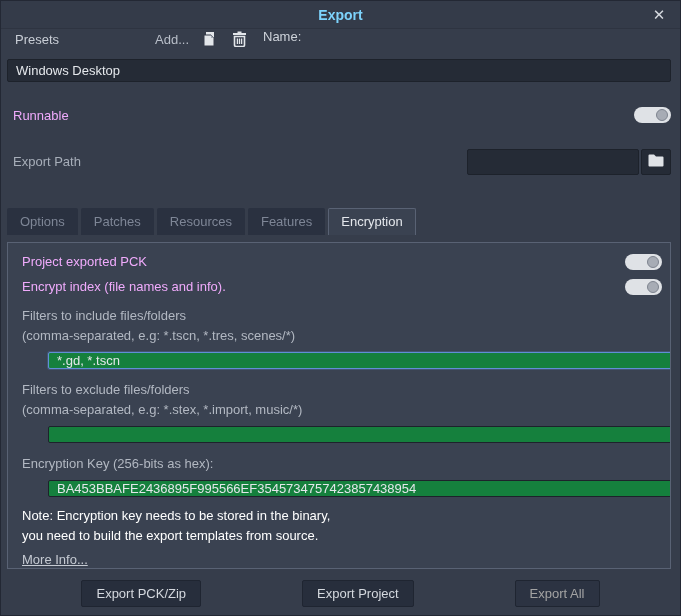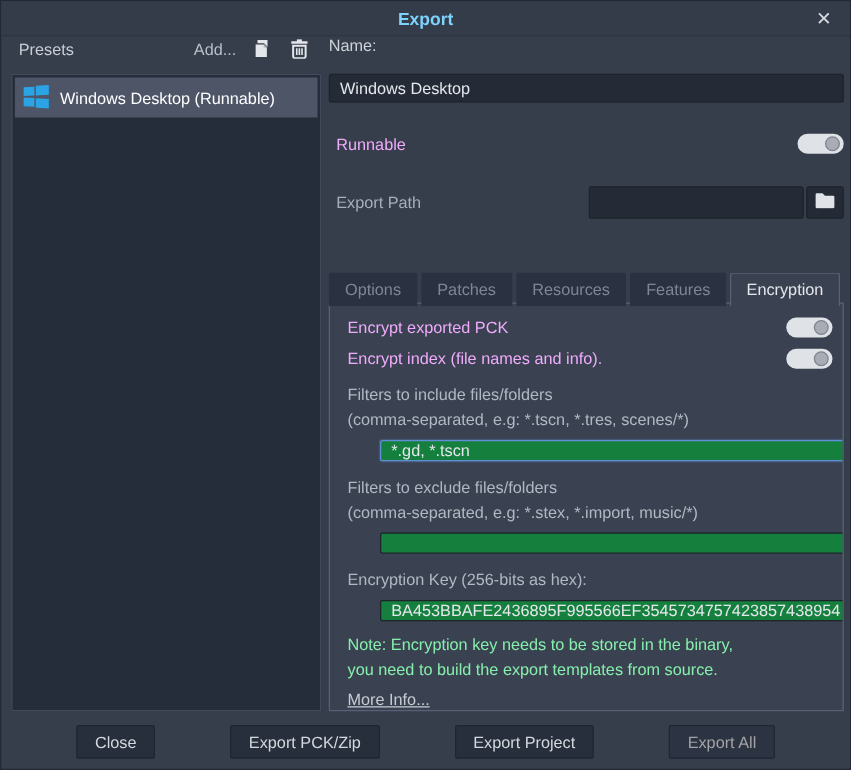--- a/index.html
+++ b/index.html
@@ -119,42 +119,42 @@
   
   .tabs { margin-top: 8px; display: flex; align-items: flex-end; height: 27px; }
   .tab {
     padding: 5px 12px 6px;
     background: #2a3140;
     color: #7e8696;
     margin-right: 3px;
     border: 1px solid transparent; border-bottom: none;
     border-radius: 2px 2px 0 0;
     cursor: pointer;
-    position: relative; top: 19px;
+    position: relative; top: 9px;
   }
   .tab.active {
     background: #3a4251;
     color: #e4e7ec;
     border-color: #596274;
     z-index: 2;
   }
   .tab-panel {
     flex: 1 1 auto;
     background: #3a4251;
     border: 1px solid #596274;
     padding: 2px 8px 8px;
     overflow: hidden;
     display: flex; flex-direction: column;
   }
   .toggle-row { height: 24px; margin-top: 9px; display: flex; align-items: center; }
   .hint-label { color: #b2b8c2; padding-left: 6px; line-height: 20px; }
   .hint-label.first { margin-top: 11px; }
   .panel-input { height: 25px; margin-top: 6px; background: #15803d; margin-left: 32px; }
   .panel-input.focused { border: 1px solid #618ed6; box-shadow: 0 0 0 1px rgba(97,142,214,.25); }
-  .note { color: #86efac; padding-left: 6px; margin-top: 9px; line-height: 20px; }
+  .note { color: #ffffff; padding-left: 6px; margin-top: 9px; line-height: 20px; }
   .more-info {
     margin-top: 6px; padding-left: 6px;
     color: #c6cbd3; text-decoration: underline;
     cursor: pointer; align-self: flex-start;
   }
   
   .footer {
     flex: 0 0 44px;
     display: flex; align-items: center; justify-content: space-around;
     padding: 0 30px;
@@ -207,33 +207,20 @@
             </svg>
           </span>
         </button>
       </span>
     </div>
     <span class="name-label">Name:</span>
   </div>
 
   <div class="main">
 
-    <div class="presets-panel">
-      <div class="preset-item selected">
-        <span>
-          <svg class="win-logo" viewBox="0 0 24 24">
-            <rect x="1" y="3.2" width="9.4" height="7.6" fill="#2aa4e4" transform="skewY(-3)"></rect>
-            <rect x="11.6" y="2.4" width="11.4" height="8.4" fill="#2aa4e4" transform="skewY(-3)"></rect>
-            <rect x="1" y="12" width="9.4" height="7.6" fill="#2aa4e4" transform="skewY(3)"></rect>
-            <rect x="11.6" y="12" width="11.4" height="8.4" fill="#2aa4e4" transform="skewY(3)"></rect>
-          </svg>
-        </span>
-        <span>Windows Desktop (Runnable)</span>
-      </div>
-    </div>
 
     <div class="right-col">
 
       <input class="text-input" type="text" value="Windows Desktop" style="">
 
       <div class="row runnable-row">
         <span class="link-blue">Runnable</span>
         <span class="toggle on">
             <span class="knob"></span>
           </span>
@@ -257,21 +244,21 @@
         <span class="tab">Options</span>
         <span class="tab">Patches</span>
         <span class="tab">Resources</span>
         <span class="tab">Features</span>
         <span class="tab active">Encryption</span>
       </div>
 
       <div class="tab-panel">
 
         <div class="toggle-row">
-          <span class="link-blue">Encrypt exported PCK</span>
+          <span class="link-blue">Project exported PCK</span>
           <span class="toggle on">
               <span class="knob"></span>
             </span>
         </div>
 
         <div class="toggle-row">
           <span class="link-blue">Encrypt index (file names and info).</span>
           <span class="toggle on">
               <span class="knob"></span>
             </span>
@@ -291,18 +278,17 @@
         <div class="note">
           <div>Note: Encryption key needs to be stored in the binary,</div>
           <div>you need to build the export templates from source.</div>
         </div>
         <span class="more-info">More Info...</span>
       </div>
     </div>
   </div>
 
   <div class="footer">
-    <button class="btn">Close</button>
     <button class="btn">Export PCK/Zip</button>
     <button class="btn">Export Project</button>
     <button class="btn disabled">Export All</button>
   </div>
 </div>
 
 </body></html>

